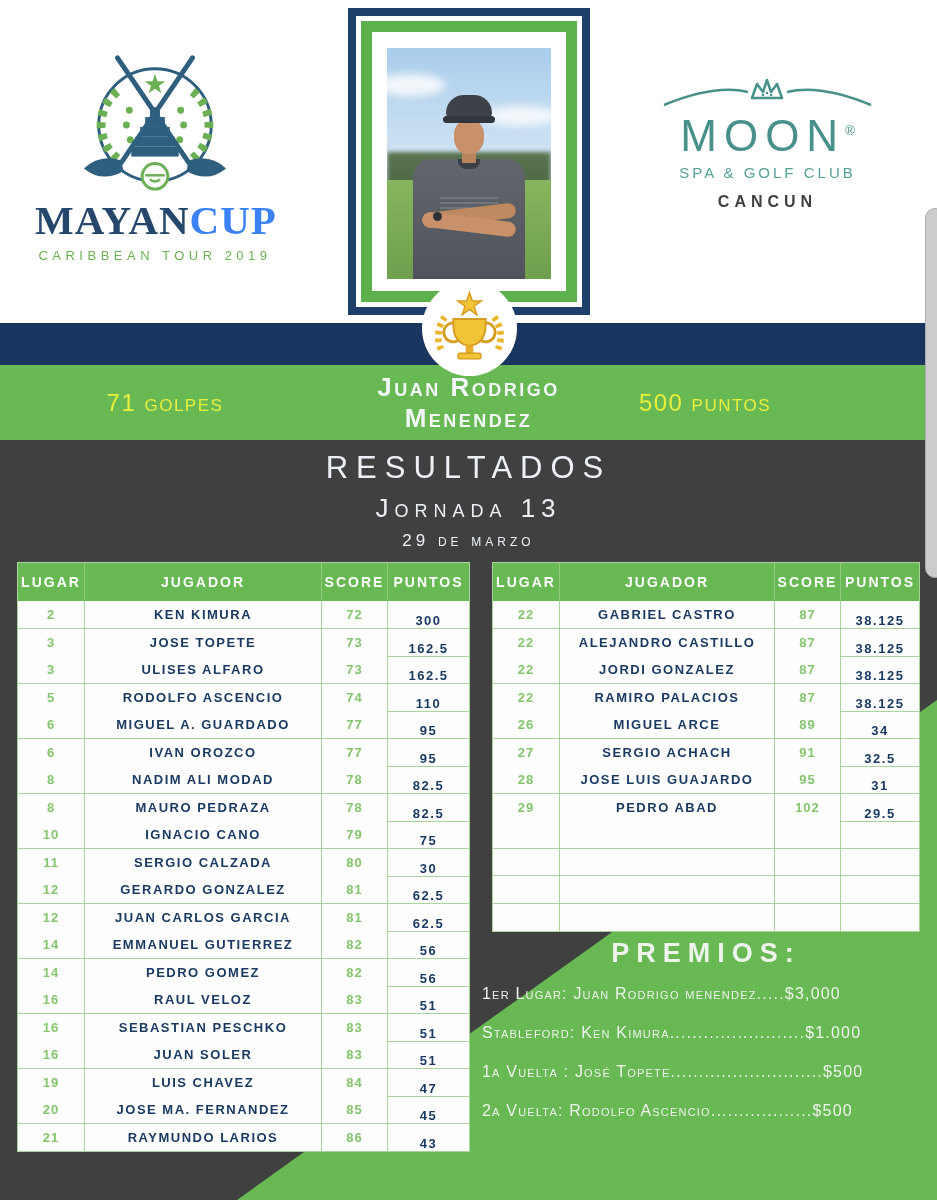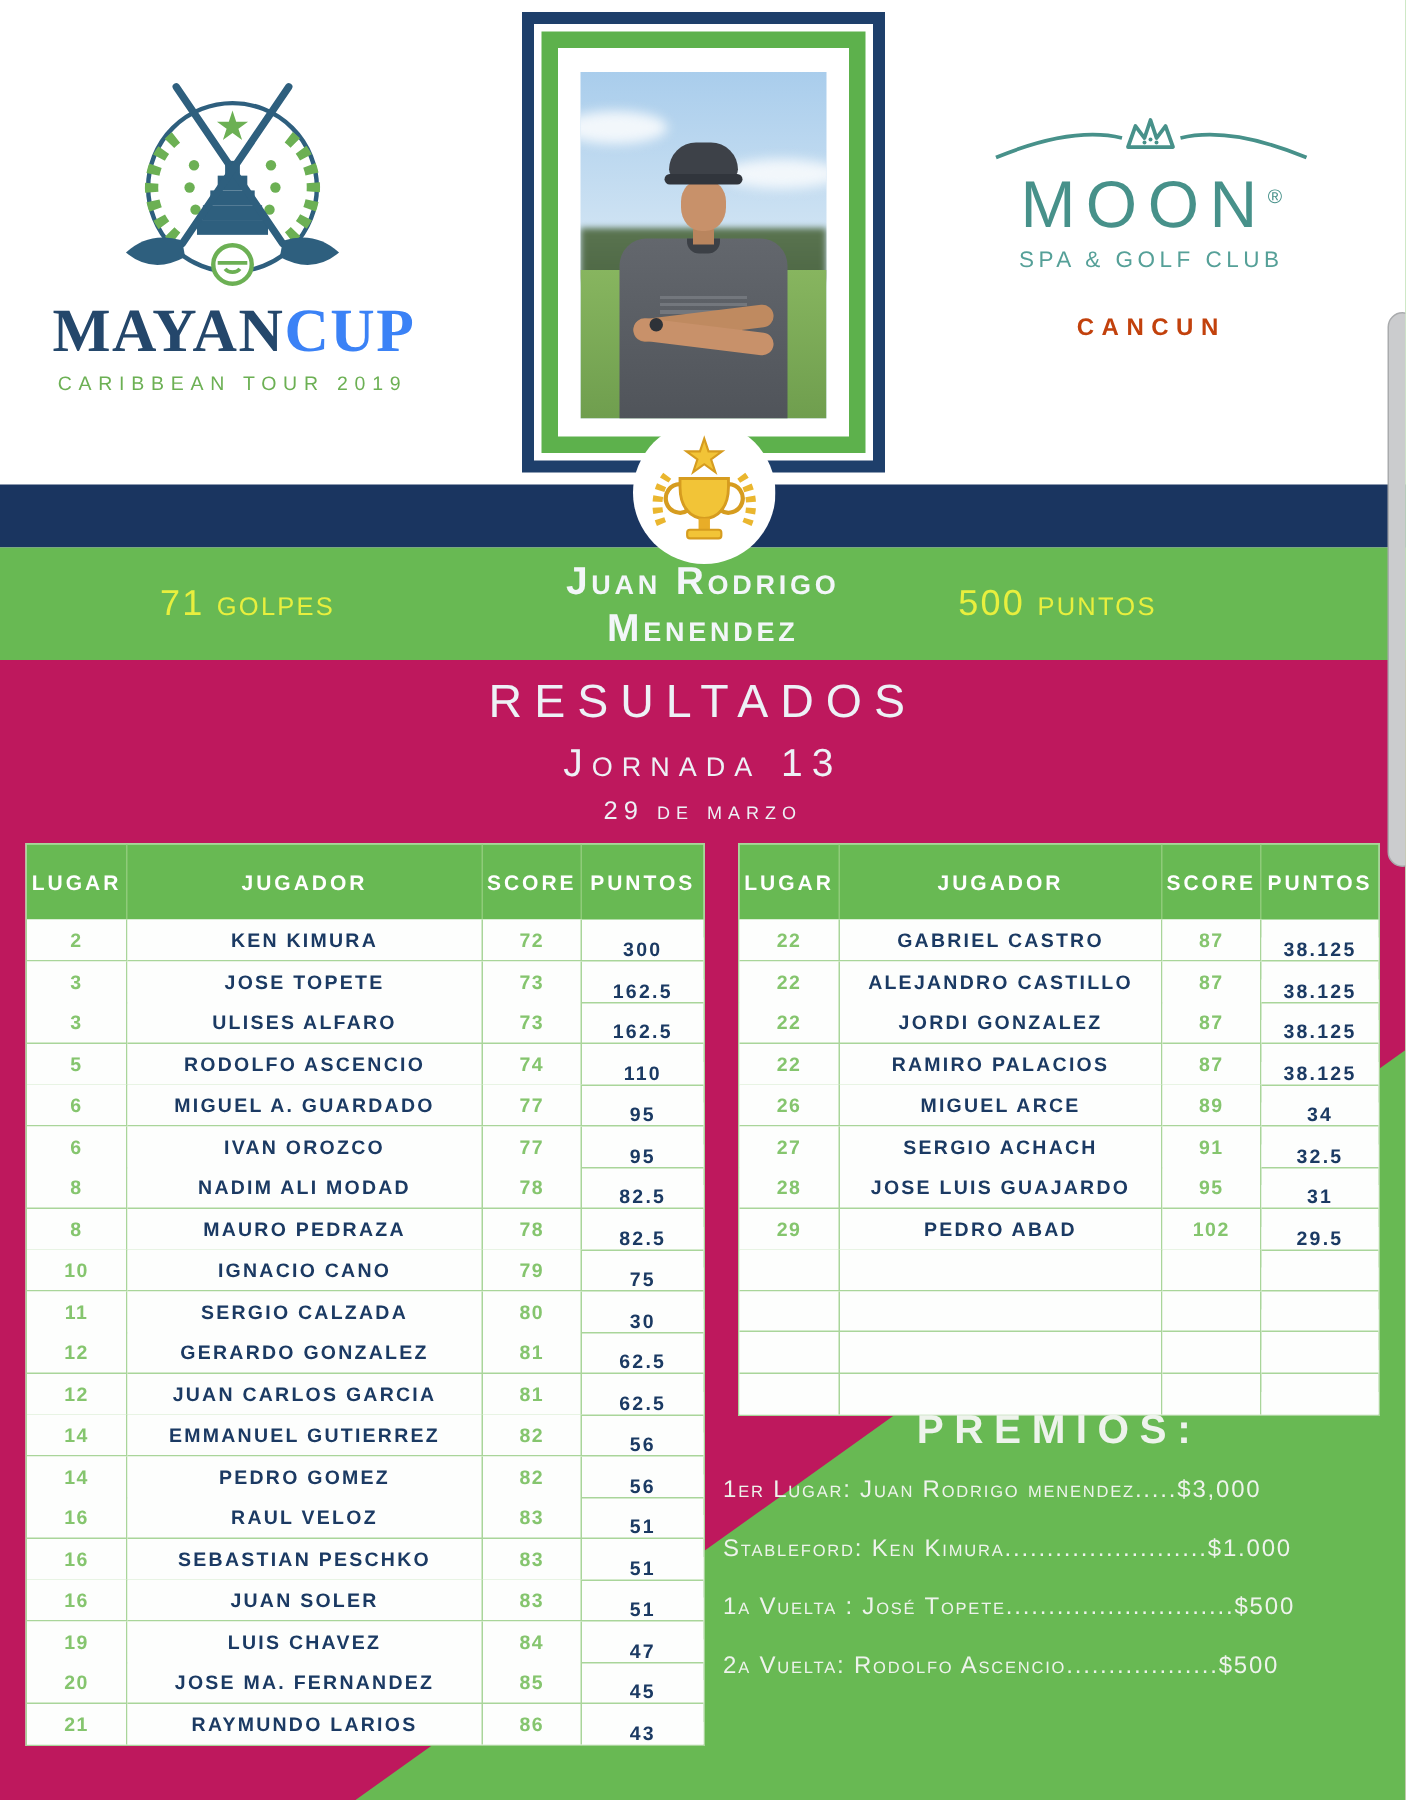--- a/index.html
+++ b/index.html
@@ -14,21 +14,21 @@
   .mayan-emblem{display:block;margin:0 auto;}
   .mayan-title{font-family:"Liberation Serif",serif;font-size:41px;font-weight:bold;color:#24476b;letter-spacing:1px;line-height:1;margin-top:2px;}
   .mayan-title .accent{color:#3b82f6;}
   .mayan-sub{color:#6cb054;font-size:13px;letter-spacing:4.5px;margin-top:7px;font-weight:500;}
 
   
   .moon-logo{position:absolute;left:660px;top:76px;width:215px;text-align:center;}
   .moon-name{font-size:44px;letter-spacing:7px;color:#47918a;font-weight:500;line-height:1;margin-top:2px;}
   .moon-name sup{font-size:13px;letter-spacing:0;}
   .moon-sub{font-size:15px;letter-spacing:3px;color:#55a098;margin-top:6px;font-weight:500;}
-  .moon-city{font-size:16px;letter-spacing:5px;color:#c2410c;margin-top:28px;font-weight:bold;}
+  .moon-city{font-size:16px;letter-spacing:5px;color:#404040;margin-top:12px;font-weight:bold;}
 
   
   .photo-frame{position:absolute;left:348px;top:8px;width:242px;height:307px;background:#1e3f6b;padding:8px;box-sizing:border-box;}
   .f-white{background:#ffffff;padding:5px;width:100%;height:100%;box-sizing:border-box;}
   .f-green{background:#5db14c;padding:11px;width:100%;height:100%;box-sizing:border-box;}
   .f-matte{background:#ffffff;padding:16px 15px 12px 15px;width:100%;height:100%;box-sizing:border-box;}
   .photo{position:relative;width:100%;height:100%;overflow:hidden;background:linear-gradient(180deg,#a9cdec 0%,#cfe3f3 46%,#cfe3f3 48%);}
   .cloud{position:absolute;background:#f2f7fb;border-radius:50%;filter:blur(4px);}
   .cloud.c1{left:-12px;top:26px;width:70px;height:22px;}
   .cloud.c2{right:-10px;top:58px;width:80px;height:20px;}
@@ -55,34 +55,34 @@
   .golpes{left:55px;width:220px;text-align:right;}
   .puntos{left:605px;width:200px;}
   .winner-name{position:absolute;left:50%;top:0;height:100%;transform:translateX(-50%);display:flex;flex-direction:column;
     align-items:center;justify-content:center;color:#f3f6f9;font-variant:small-caps;font-size:26px;font-weight:600;
     letter-spacing:2.5px;line-height:31px;white-space:nowrap;}
 
   
   .trophy-badge{position:absolute;left:422px;top:281px;width:95px;height:95px;z-index:6;}
 
   
-  .main-navy{position:absolute;left:0;top:440px;width:937px;height:760px;background:#be185d;}
+  .main-navy{position:absolute;left:0;top:440px;width:937px;height:760px;background:#404040;}
   .green-tri{position:absolute;left:0;top:0;width:937px;height:760px;background:#68b953;
     clip-path:polygon(237px 760px,937px 260px,937px 760px);}
 
   .results-header{position:absolute;left:0;top:10px;width:937px;text-align:center;color:#edf1f6;}
   .r-title{font-size:31px;letter-spacing:8px;font-weight:500;}
   .r-round{font-size:26px;font-variant:small-caps;letter-spacing:6px;margin-top:7px;font-weight:500;}
   .r-date{font-size:17px;font-variant:small-caps;letter-spacing:4px;margin-top:7px;font-weight:500;}
 
   
   .gtable{position:absolute;background:#fdfefd;border:1px solid #a9d59a;box-sizing:border-box;}
   .gtable.left{left:17px;top:122px;width:453px;--cols:67px 237px 66px 1fr;}
   .gtable.right{left:492px;top:122px;width:428px;--cols:67px 215px 66px 1fr;}
-  .thead{display:grid;grid-template-columns:var(--cols);height:50px;background:#68b953;}
+  .thead{display:grid;grid-template-columns:var(--cols);height:38px;background:#68b953;}
   .hcell{display:flex;align-items:center;justify-content:center;color:#ffffff;font-weight:bold;font-size:14px;letter-spacing:2px;border-right:1px solid #8fcb7a;}
   .hcell:last-child{border-right:none;}
   .trow{display:grid;grid-template-columns:var(--cols);height:27.5px;}
   .tcell{display:flex;align-items:center;justify-content:center;border-right:1px solid #a9d59a;border-bottom:1px solid #a9d59a;
     font-weight:bold;font-size:13px;letter-spacing:1px;background:#fdfefd;}
   .tcell:last-child{border-right:none;margin-top:12px;}
   .trow:last-child .tcell{border-bottom:none;}
   .tcell.c0,.tcell.c2{color:#85c56e;}
   .tcell.c1,.tcell.c3{color:#1b3a63;letter-spacing:1.5px;}
 

